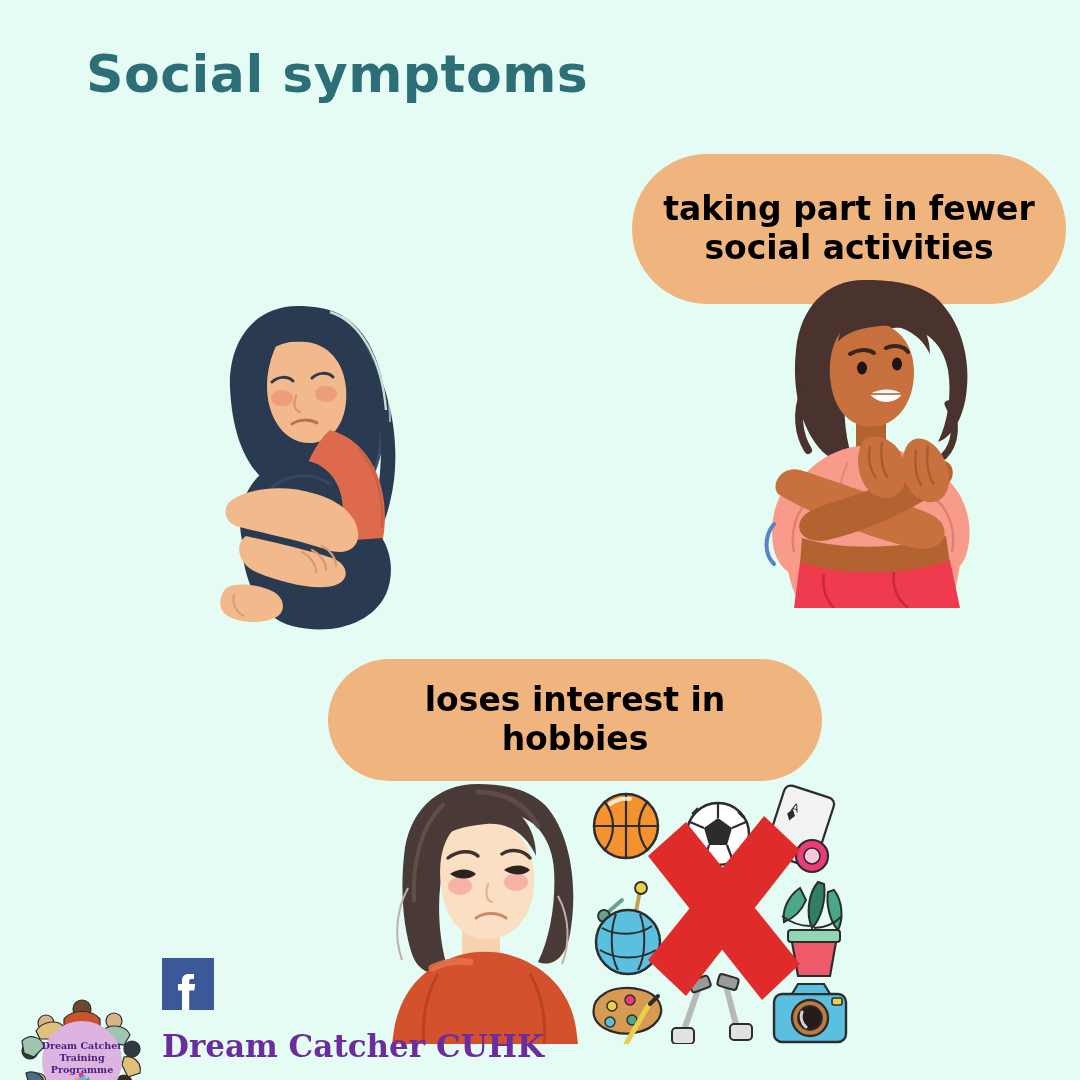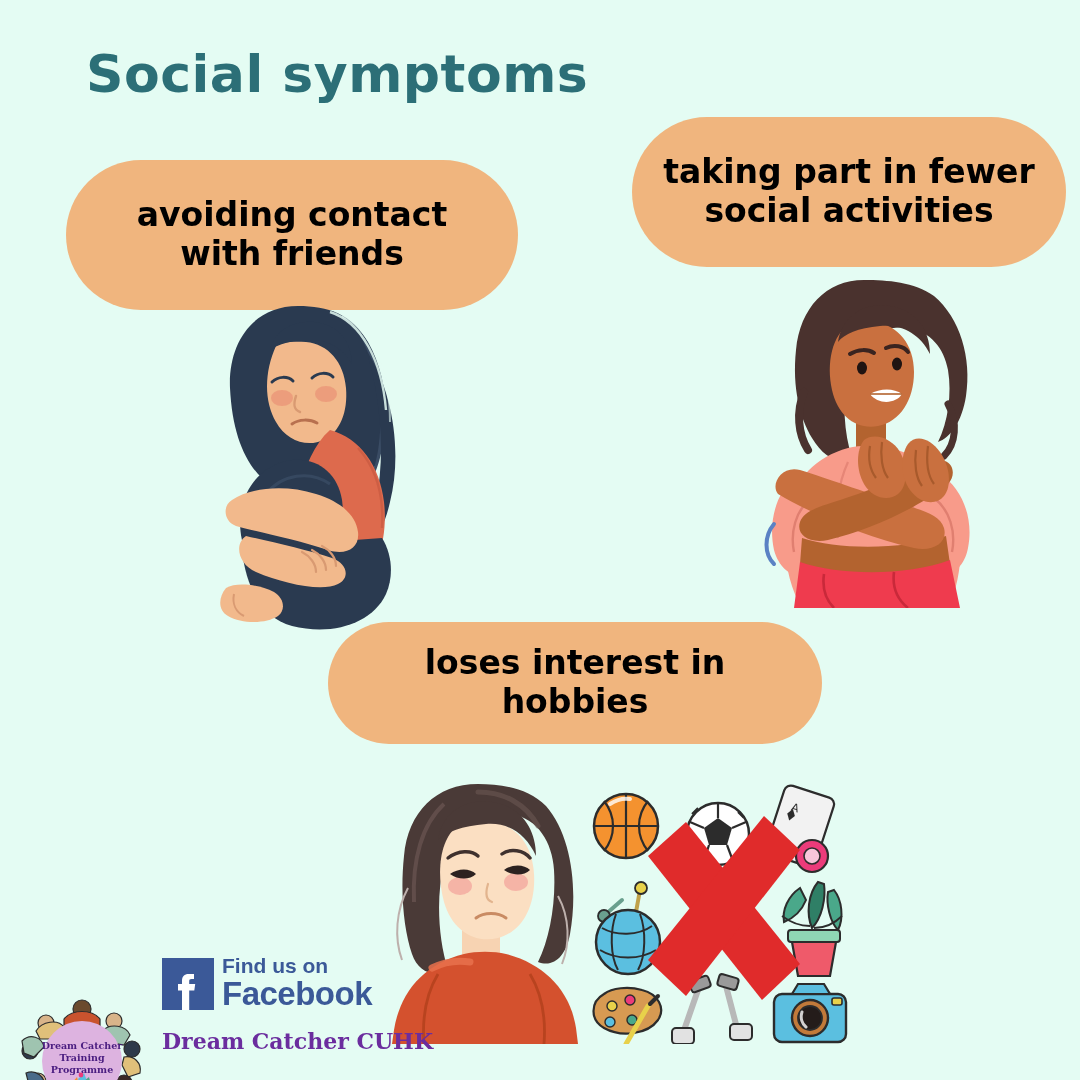--- a/index.html
+++ b/index.html
@@ -42,20 +42,21 @@
     display: flex;
     align-items: center;
     justify-content: center;
     text-align: center;
     color: #000000;
     font-family: "DejaVu Sans", sans-serif;
     font-weight: bold;
     line-height: 1.18;
     box-sizing: border-box;
     padding: 20px 26px;
+    margin-top: 37px;
   }
   #pill-avoiding {
     left: 66px;  top: 160px;
     width: 452px; height: 150px;
     font-size: 33px;
   }
   #pill-activities {
     left: 632px; top: 117px;
     width: 434px; height: 150px;
     font-size: 33px;
@@ -83,34 +84,31 @@
     font-size: 21px; font-weight: bold; color: #3b5998; line-height: 1.05;
   }
   .fb-line2 {
     font-family: "Liberation Sans", sans-serif;
     font-size: 33px; font-weight: bold; color: #3b5998; line-height: 1.02;
     letter-spacing: -0.5px;
   }
   #page-handle {
     position: absolute; left: 162px; top: 1028px;
     font-family: "DejaVu Serif", serif;
-    font-size: 22px; font-weight: bold; color: #6b2d9e;
+    font-size: 31px; font-weight: bold; color: #6b2d9e;
     white-space: nowrap;
   }
 </style>
 </head>
 <body>
 
 <div class="poster">
 
   <div class="title">Social symptoms</div>
 
-  <div class="pill" id="pill-avoiding">
-    <span>avoiding contact with friends</span>
-  </div>
 
   <div class="pill" id="pill-activities">
     <span>taking part in fewer social activities</span>
   </div>
 
   <div class="pill" id="pill-hobbies">
     <span>loses interest in hobbies</span>
   </div>
 
   <div class="illus" id="illus-sitting">
@@ -409,21 +407,17 @@
   </div>
 
   <div id="fb-block">
     <div id="fb-mark">
       <svg viewBox="0 0 52 52" width="52" height="52">
         <rect x="0" y="0" width="52" height="52" fill="#3b5998"></rect>
         <path d="M32 16 h-5.5 c-4 0 -6.5 2.5 -6.5 6.6 V26 h-4 v6.4 h4 V52 h7.2 V32.4 h5.1 l0.9 -6.4 h-6 v-2.6
                  c0 -1.6 0.5 -2.4 2.3 -2.4 H32 Z" fill="#ffffff"></path>
       </svg>
     </div>
-    <div id="fb-text">
-      <div class="fb-line1">Find us on</div>
-      <div class="fb-line2">Facebook</div>
-    </div>
   </div>
 
   <div id="page-handle">Dream Catcher CUHK</div>
 
 </div>
 
 </body></html>

